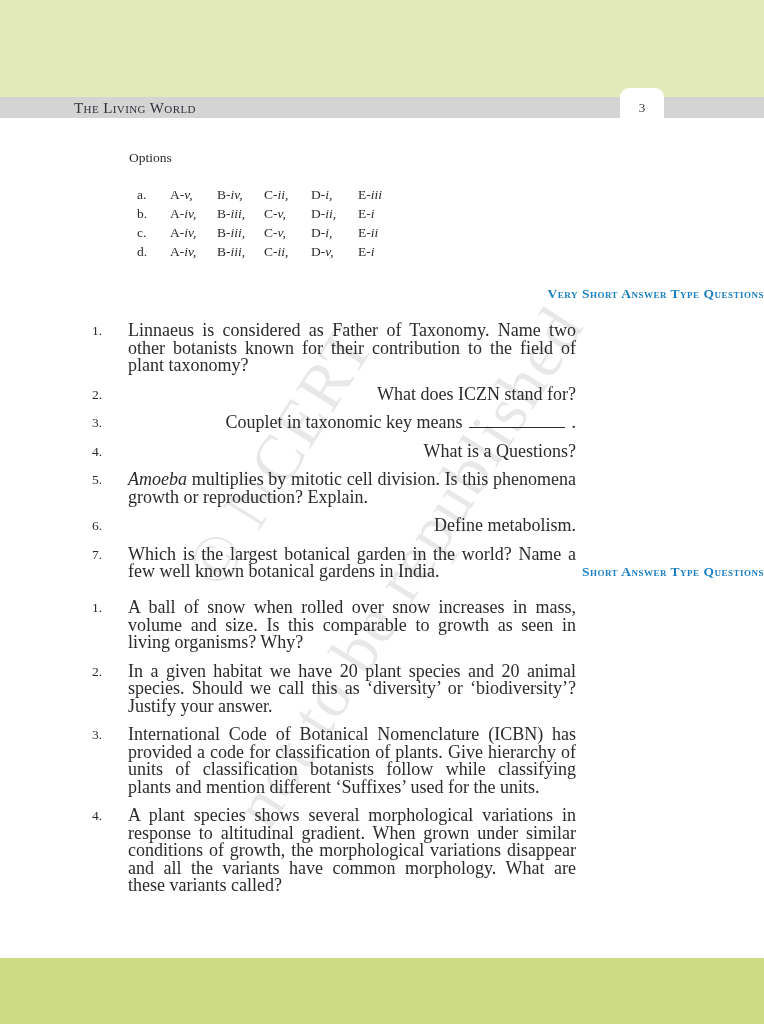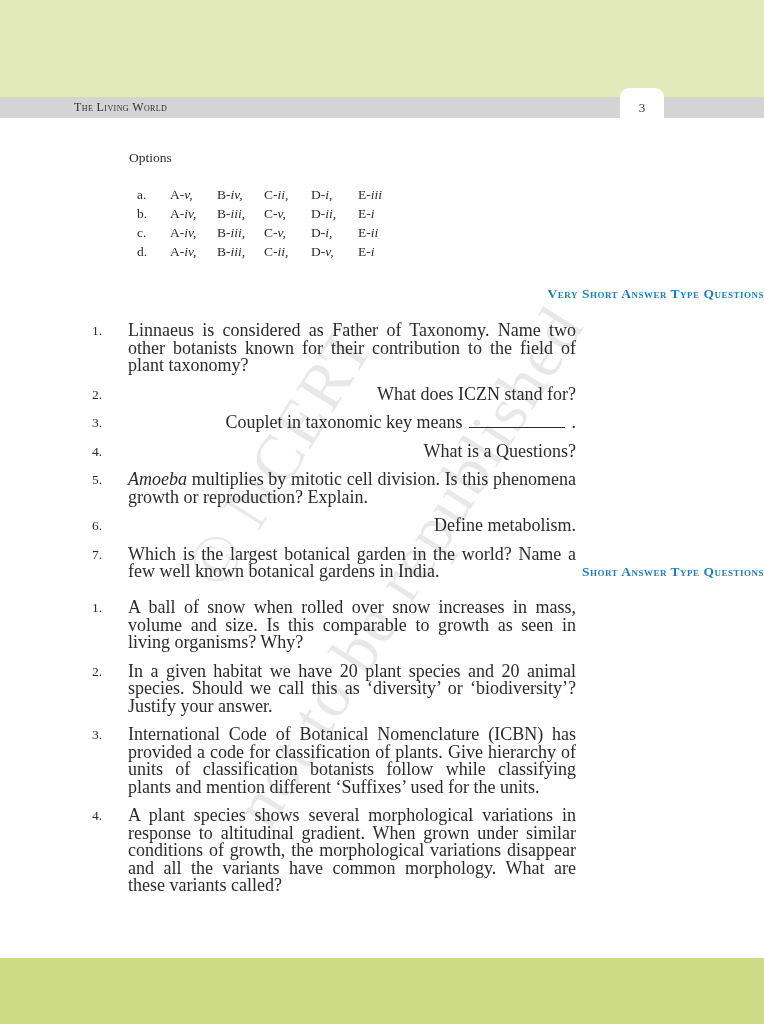--- a/index.html
+++ b/index.html
@@ -37,21 +37,21 @@
     position: absolute;
     left: 0; top: 958px;
     width: 764px; height: 66px;
     background: #ccdb84;
   }
 
   .running-head {
     position: absolute;
     left: 74px; top: 100px;
     font-family: "Liberation Serif", serif;
-    font-size: 12px;
+    font-size: 15px;
     font-variant: small-caps;
     letter-spacing: 0.4px;
     color: #2e3138;
     white-space: nowrap;
   }
 
   .page-number-tab {
     position: absolute;
     left: 620px; top: 88px;
     width: 44px; height: 34px;

